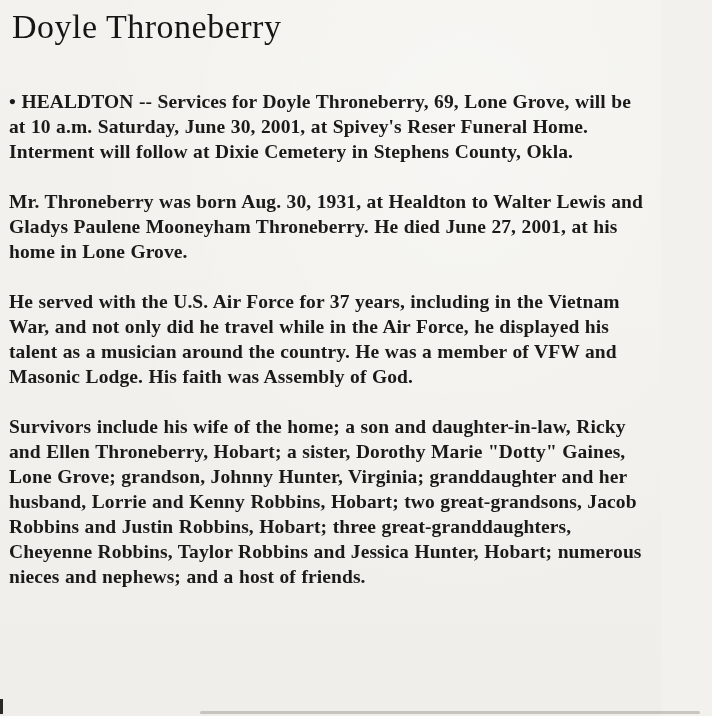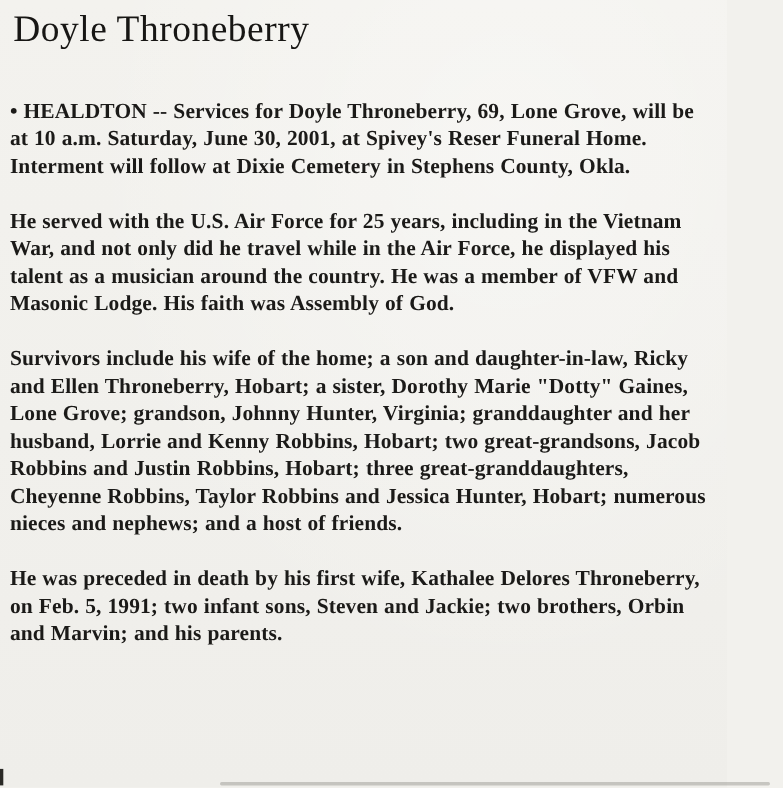--- a/index.html
+++ b/index.html
@@ -67,23 +67,23 @@
   }
 </style>
 </head>
 <body>
 
 <div class="paper">
   <h1 class="obit-title">Doyle Throneberry</h1>
 
   <p class="obit-para">• HEALDTON -- Services for Doyle Throneberry, 69, Lone Grove, will be at 10 a.m. Saturday, June 30, 2001, at Spivey's Reser Funeral Home. Interment will follow at Dixie Cemetery in Stephens County, Okla.</p>
 
+  <p class="obit-para">Mr. Throneberry was born Aug. 30, 1931, at Healdton to Walter Lewis and Gladys Paulene Mooneyham Throneberry. He died June 27, 2001, at his home in Lone Grove.</p>
 
-  <p class="obit-para">He served with the U.S. Air Force for 25 years, including in the Vietnam War, and not only did he travel while in the Air Force, he displayed his talent as a musician around the country. He was a member of VFW and Masonic Lodge. His faith was Assembly of God.</p>
+  <p class="obit-para">He served with the U.S. Air Force for 37 years, including in the Vietnam War, and not only did he travel while in the Air Force, he displayed his talent as a musician around the country. He was a member of VFW and Masonic Lodge. His faith was Assembly of God.</p>
 
 
   <p class="obit-para">Survivors include his wife of the home; a son and daughter-in-law, Ricky and Ellen Throneberry, Hobart; a sister, Dorothy Marie "Dotty" Gaines, Lone Grove; grandson, Johnny Hunter, Virginia; granddaughter and her husband, Lorrie and Kenny Robbins, Hobart; two great-grandsons, Jacob Robbins and Justin Robbins, Hobart; three great-granddaughters, Cheyenne Robbins, Taylor Robbins and Jessica Hunter, Hobart; numerous nieces and nephews; and a host of friends.</p>
 
-  <p class="obit-para">He was preceded in death by his first wife, Kathalee Delores Throneberry, on Feb. 5, 1991; two infant sons, Steven and Jackie; two brothers, Orbin and Marvin; and his parents.</p>
 
   <div class="artifact-corner"></div>
   <div class="artifact-smudge"></div>
 </div>
 
 </body></html>

